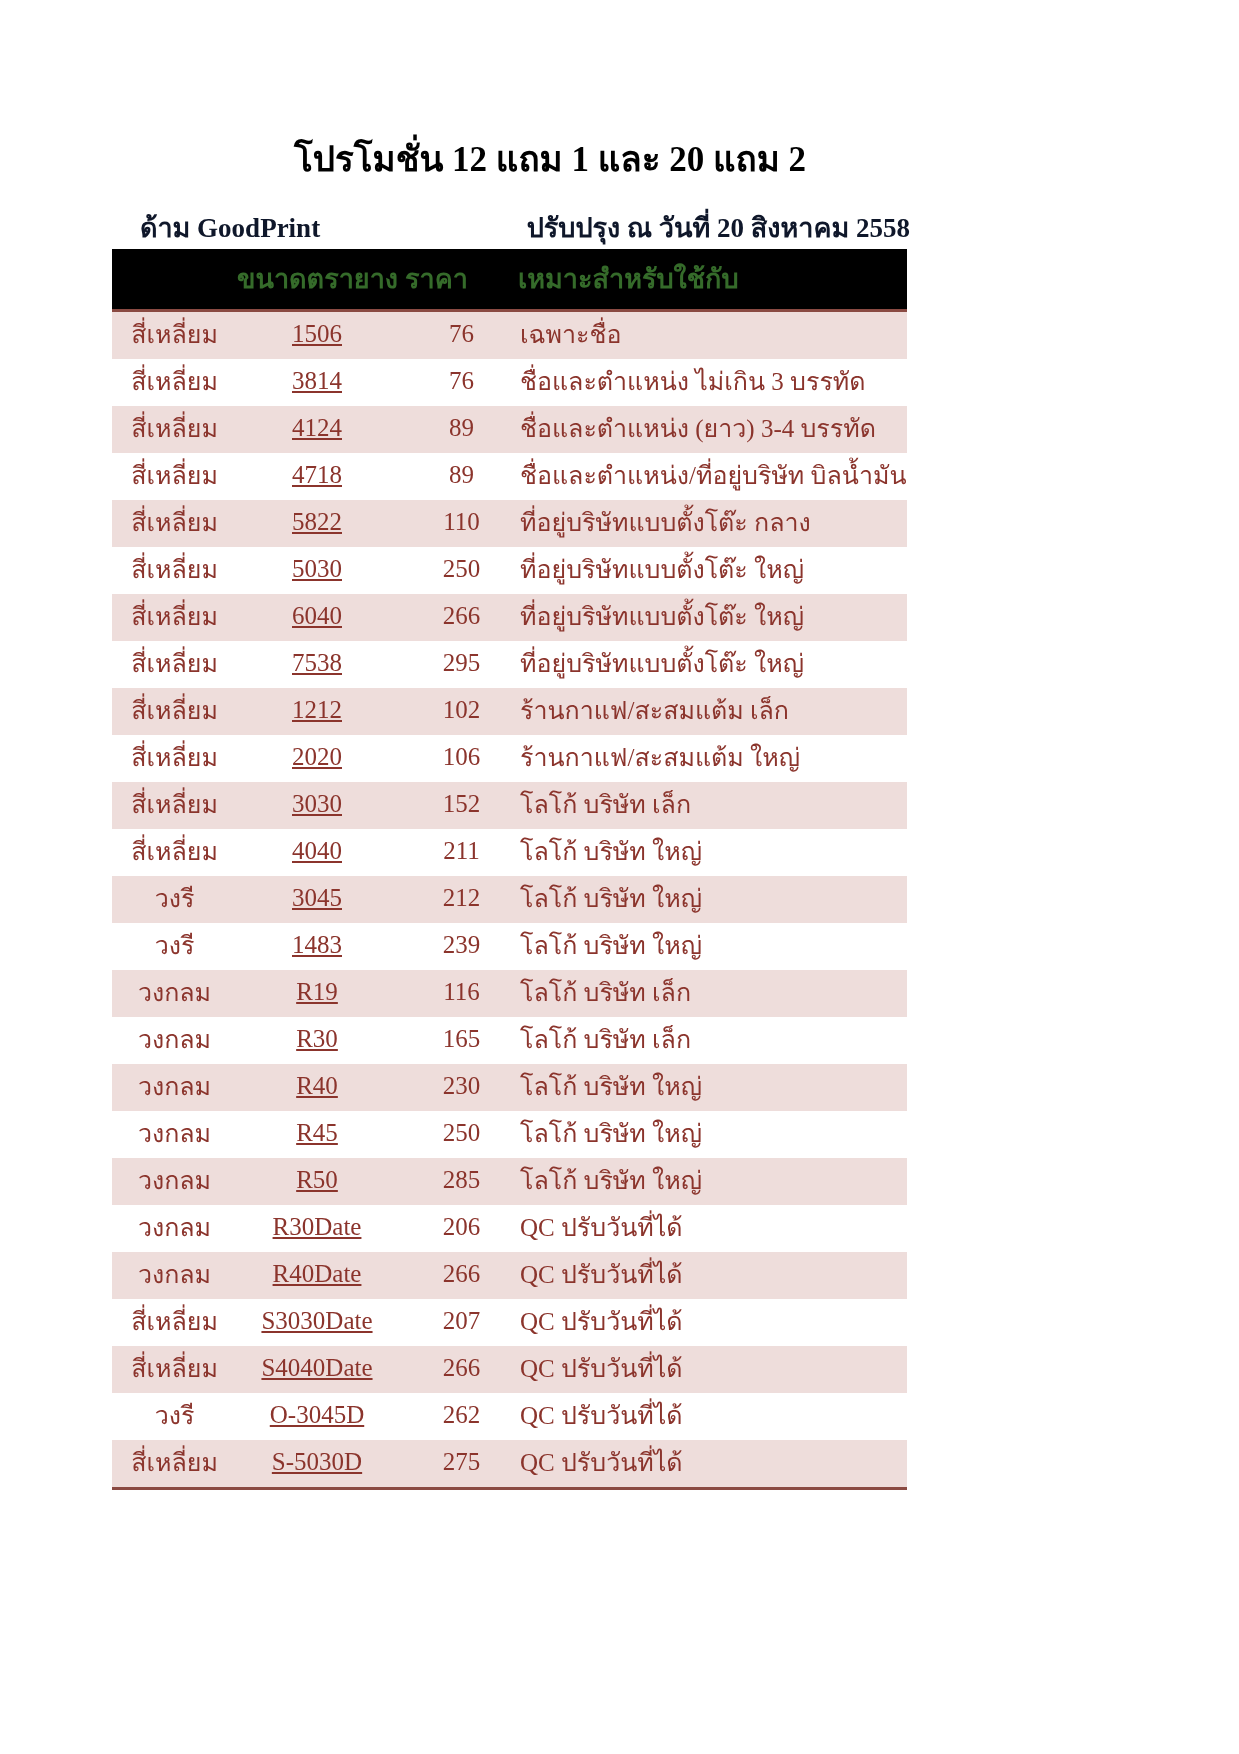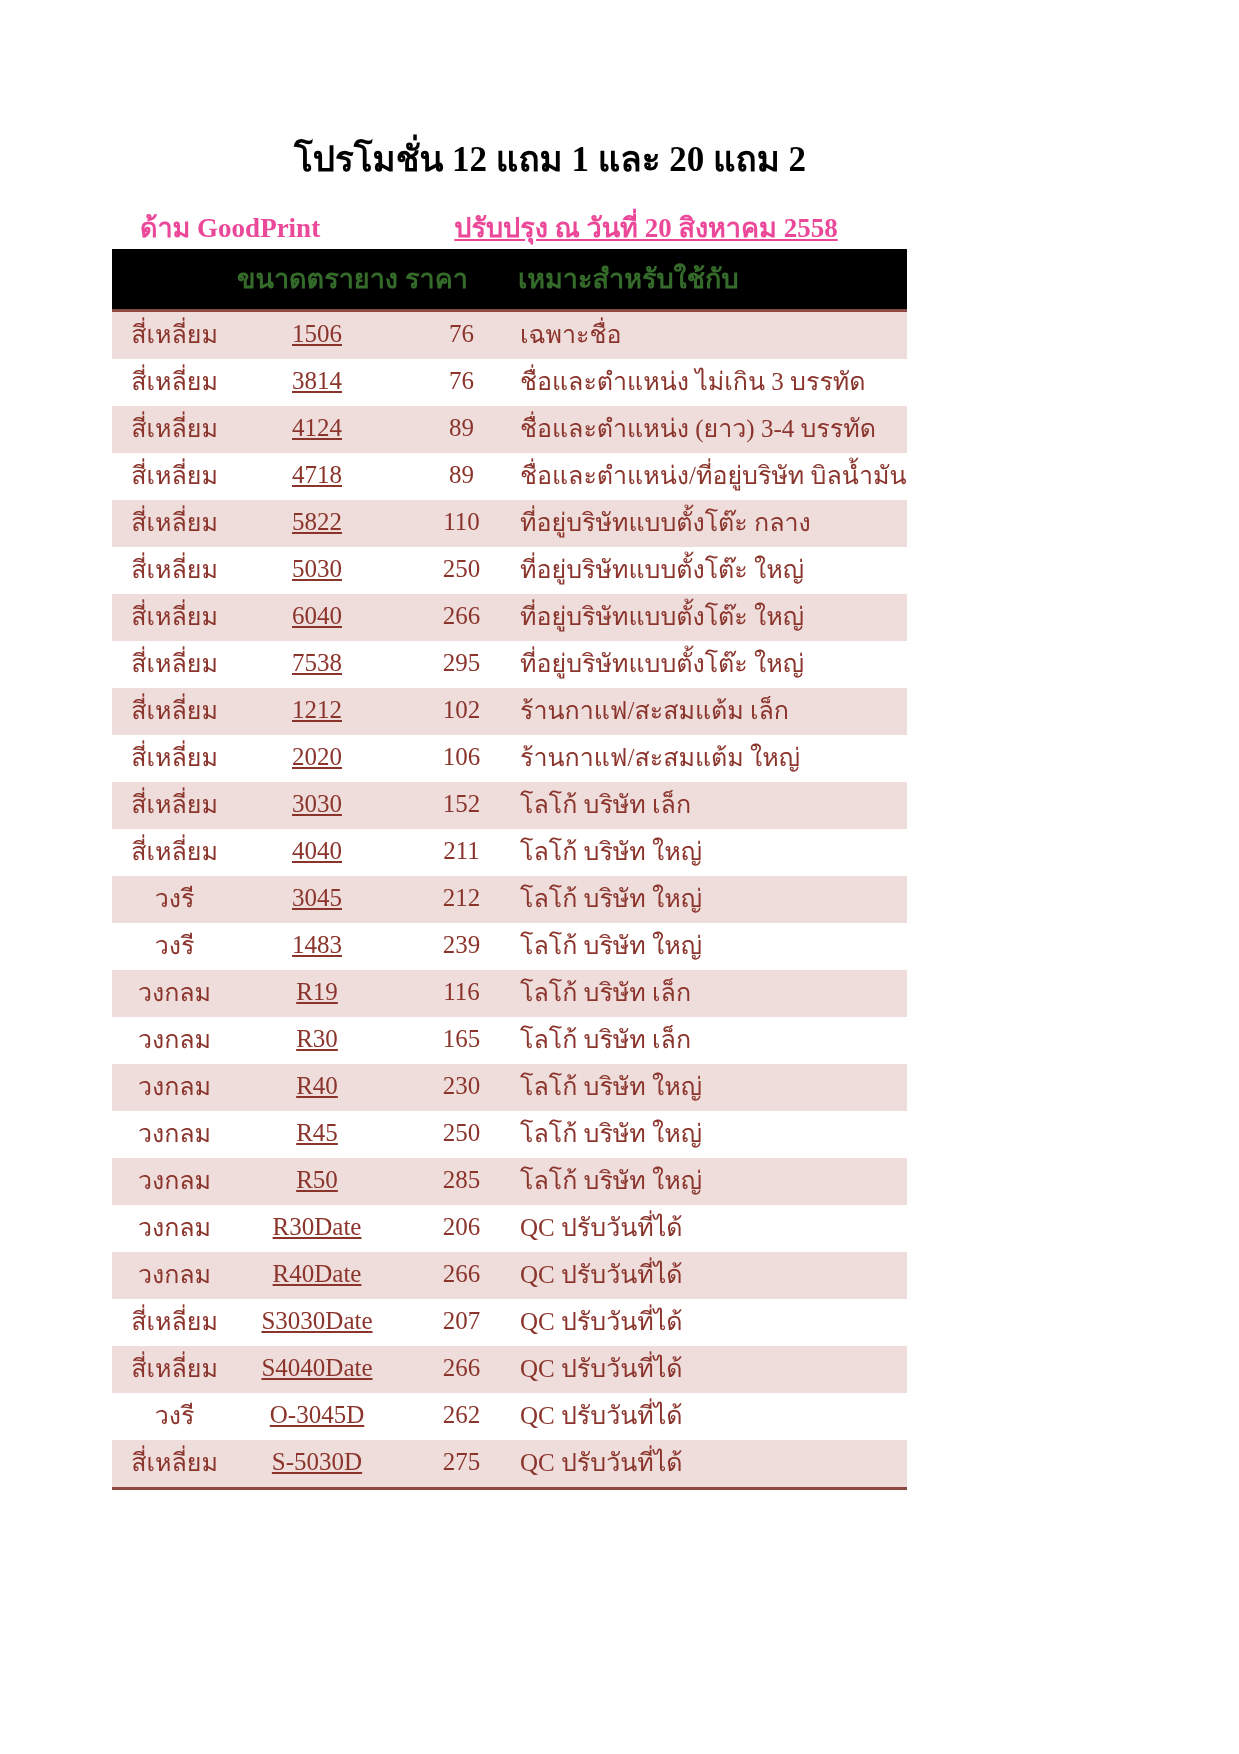--- a/index.html
+++ b/index.html
@@ -34,33 +34,32 @@
   }
   .subtitle-row {
     position: absolute;
     left: 110px;
     top: 206px;
     width: 800px;
     display: flex;
     align-items: baseline;
     font-size: 27px;
     font-weight: bold;
-    color: #ec4899;
+    color: #0f172a;
     gap: 32px;
   }
   .subtitle-shop {
     width: 240px;
     text-align: center;
     white-space: nowrap;
   }
   .subtitle-updated {
     flex: 1;
-    text-align: center;
-    white-space: nowrap;
-    text-decoration: underline;
+    text-align: right;
+    white-space: nowrap;
   }
 
   .table-wrap {
     position: absolute;
     left: 112px;
     top: 249px;
     width: 795px;
   }
   table.price-table {
     border-collapse: collapse;

